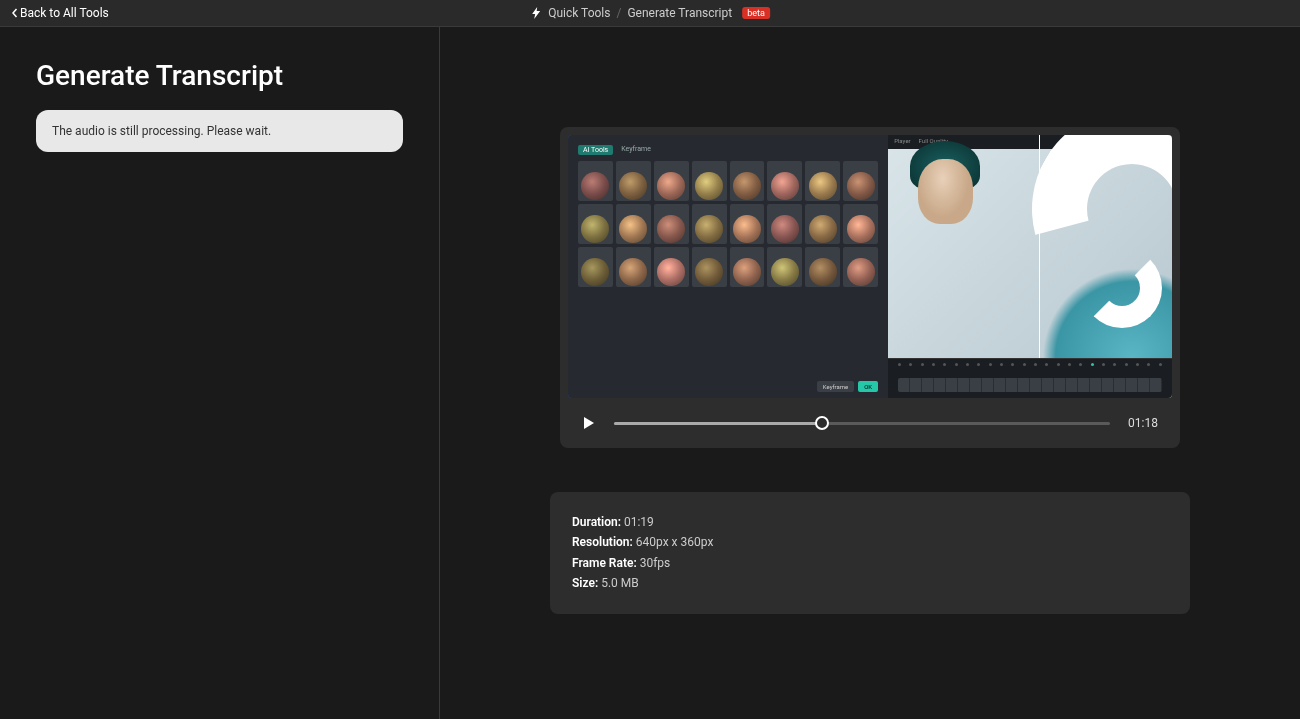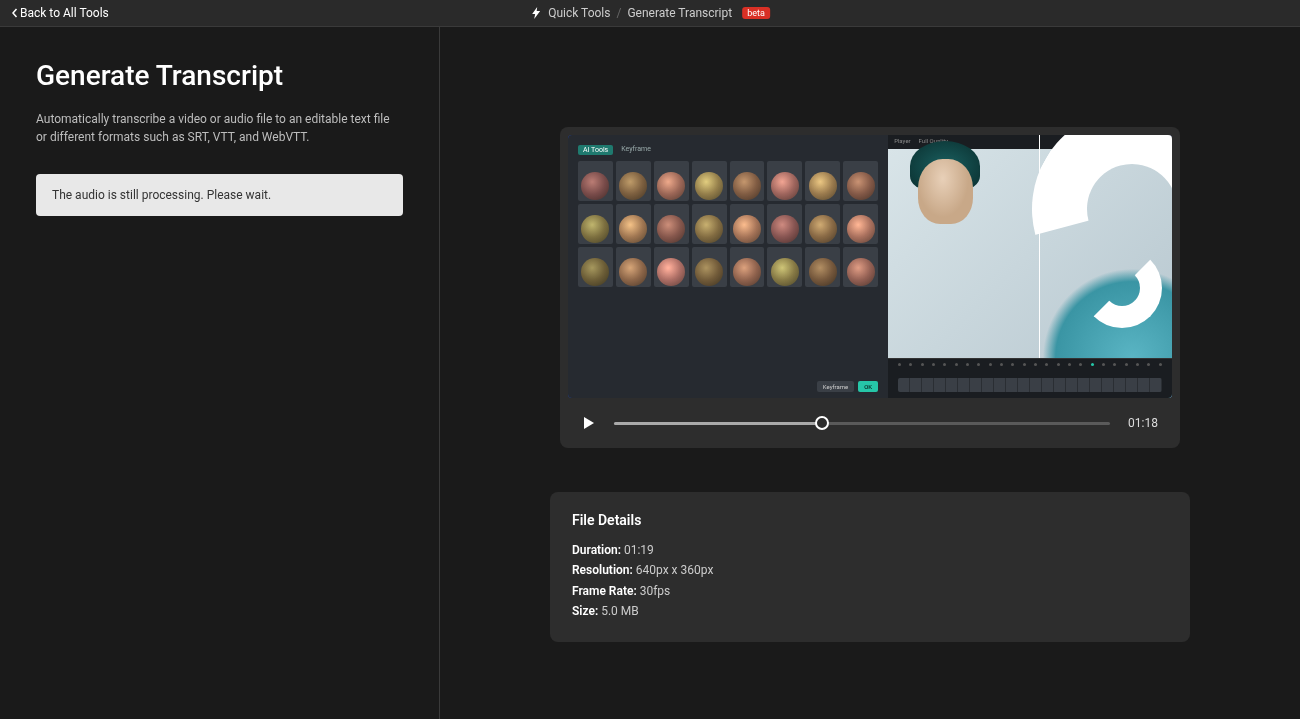--- a/index.html
+++ b/index.html
@@ -66,21 +66,21 @@
     .page-desc {
       font-size: 12px;
       line-height: 1.5;
       color: #bdbdbd;
       margin-bottom: 28px;
     }
     .processing-box {
       background: #e8e8e8;
       color: #333;
       padding: 14px 16px;
-      border-radius: 4px;
+      border-radius: 12px;
       font-size: 12px;
     }
     .content-right {
       flex: 1;
       padding: 100px 60px 40px 60px;
     }
     .video-card {
       background: #2d2d2d;
       border-radius: 8px;
       padding: 8px 8px 16px 8px;
@@ -261,21 +261,20 @@
     <span>Quick Tools</span>
     <span class="breadcrumb-sep">/</span>
     <span>Generate Transcript</span>
     <span class="badge">beta</span>
   </div>
 </div>
 
 <div class="main">
   <div class="sidebar-left">
     <h1 class="page-title">Generate Transcript</h1>
-    <p class="page-desc">Automatically transcribe a video or audio file to an editable text file or different formats such as SRT, VTT, and WebVTT.</p>
     <div class="processing-box">The audio is still processing. Please wait.</div>
   </div>
 
   <div class="content-right">
     <div class="video-card">
       <div class="video-thumb">
         <div class="thumb-left">
           <div class="thumb-tabs">
             <span class="thumb-tab1">AI Tools</span>
             <span>Keyframe</span>
@@ -411,21 +410,20 @@
         </div>
         <div class="seek-track">
           <div class="seek-fill"></div>
           <div class="seek-handle"></div>
         </div>
         <div class="time-label">01:18</div>
       </div>
     </div>
 
     <div class="details-card">
-      <div class="details-title">File Details</div>
       <div id="details-list">
           <div class="details-row"><span class="k">Duration: </span><span>01:19</span></div>
           <div class="details-row"><span class="k">Resolution: </span><span>640px x 360px</span></div>
           <div class="details-row"><span class="k">Frame Rate: </span><span>30fps</span></div>
           <div class="details-row"><span class="k">Size: </span><span>5.0 MB</span></div>
         </div>
     </div>
   </div>
 </div>
 

